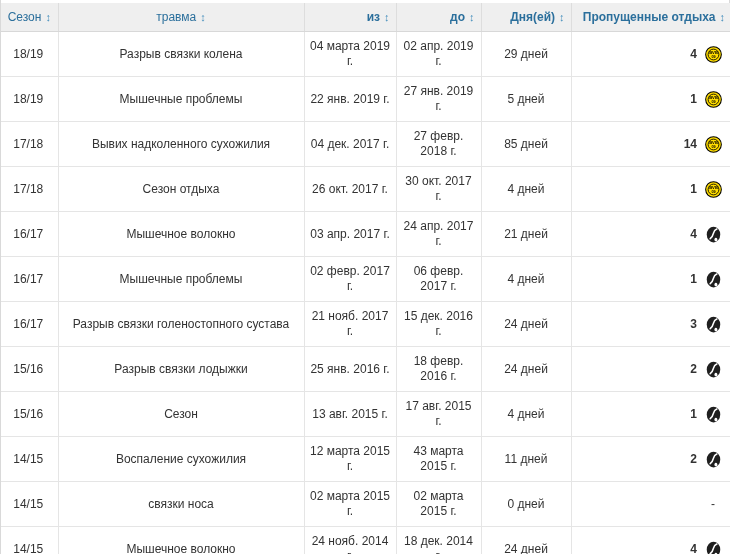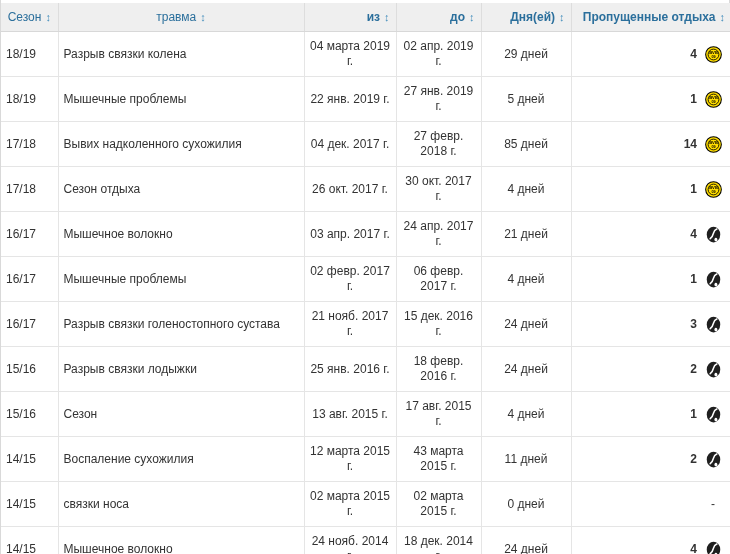--- a/index.html
+++ b/index.html
@@ -55,22 +55,22 @@
     padding: 7px 5px;
     border-right: 1px solid #e5e5e5;
     border-bottom: 1px solid #e5e5e5;
     line-height: 15px;
     vertical-align: middle;
     background: #ffffff;
   }
   tbody td:last-child { border-right: none; }
   tbody tr:last-child td { border-bottom: none; }
 
-  td.c-season { text-align: left; padding-right: 7px; }
-  td.c-injury { text-align: left; }
+  td.c-season { text-align: center; padding-right: 7px; }
+  td.c-injury { text-align: center; }
   td.c-from, td.c-until, td.c-days { text-align: center; }
   td.c-missed {
     text-align: right;
     padding-right: 9px;
   }
   .missed-flex {
     display: flex;
     align-items: center;
     justify-content: flex-end;
     gap: 7px;

